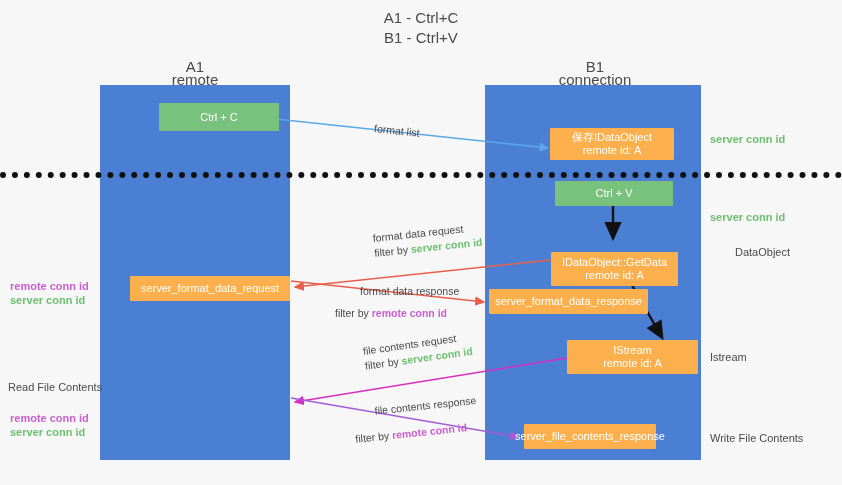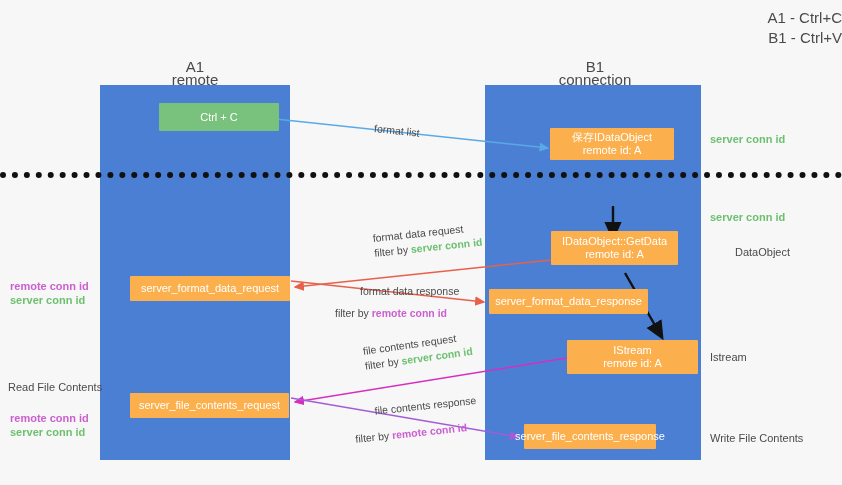--- a/index.html
+++ b/index.html
@@ -29,21 +29,21 @@
     position: absolute;
     text-align: center;
     color: #4a4a4a;
     font-size: 15px;
     line-height: 13px;
   }
   .title {
     position: absolute;
     left: 0; right: 0;
     top: 8px;
-    text-align: right;
+    text-align: center;
     color: #4a4a4a;
     font-size: 15px;
     line-height: 20px;
   }
   .title div { white-space: pre; }
   .node {
     position: absolute;
     display: flex;
     flex-direction: column;
     align-items: center;
@@ -143,42 +143,42 @@
 
   <div class="node green" style="left:135px; top:103px; width:120px; height:28px;margin-left:24px;">
     <div>Ctrl + C</div>
   </div>
 
   <div class="node orange" style="left:550px; top:128px; width:124px; height:32px;">
     <div>保存IDataObject</div>
     <div>remote id: A</div>
   </div>
 
-
-  <div class="node orange" style="left:551px; top:231px; width:127px; height:34px;">
+  <div class="node green" style="left:555px; top:181px; width:118px; height:25px;">
+    <div>Ctrl + V</div>
+  </div>
+
+  <div class="node orange" style="left:551px; top:252px; width:127px; height:34px;">
     <div>IDataObject::GetData</div>
     <div>remote id: A</div>
   </div>
 
   <div class="node orange" style="left:130px; top:276px; width:160px; height:25px;">
     <div>server_format_data_request</div>
   </div>
 
   <div class="node orange" style="left:489px; top:289px; width:159px; height:25px;">
     <div>server_format_data_response</div>
   </div>
 
   <div class="node orange" style="left:567px; top:340px; width:131px; height:34px;">
     <div>IStream</div>
     <div>remote id: A</div>
   </div>
 
-  <div class="node orange" style="left:130px; top:393px; width:159px; height:25px;">
-    <div>server_file_contents_request</div>
-  </div>
 
   <div class="node orange" style="left:524px; top:424px; width:132px; height:25px;justify-content:center;">
     <div>server_file_contents_response</div>
   </div>
 
   <div class="side-label green-txt" style="left:710px; top:132px;">server conn id</div>
   <div class="side-label green-txt" style="left:710px; top:210px;">server conn id</div>
   <div class="side-label plain-txt" style="left:710px; top:245px;padding-left:25px;">DataObject</div>
   <div class="side-label plain-txt" style="left:710px; top:350px;">Istream</div>
   <div class="side-label plain-txt" style="left:710px; top:431px;">Write File Contents</div>

